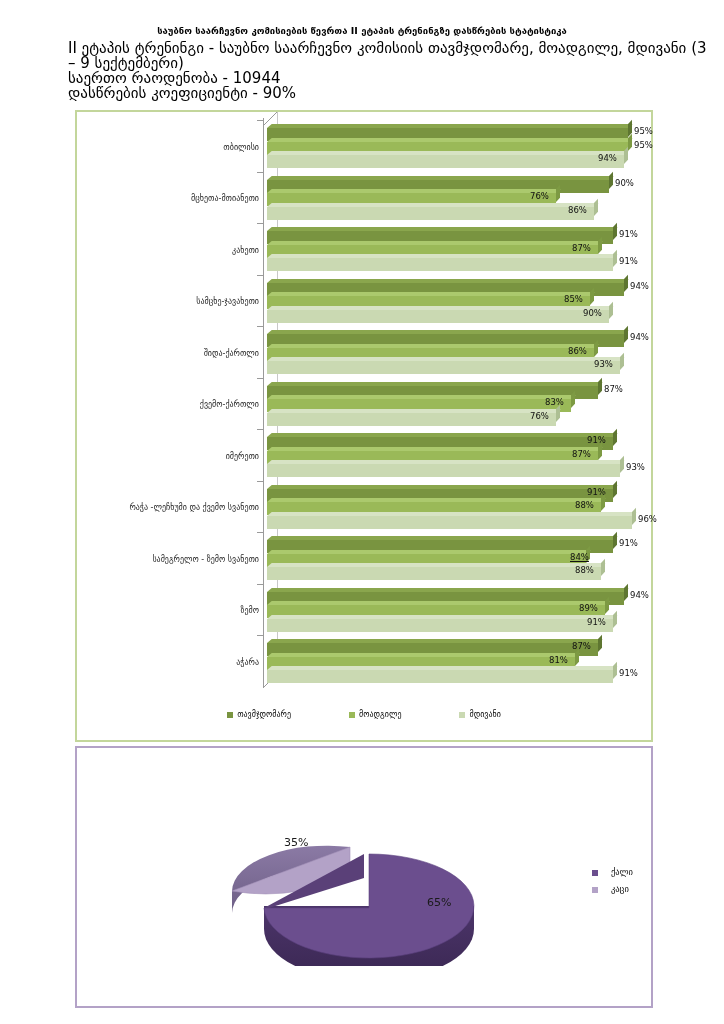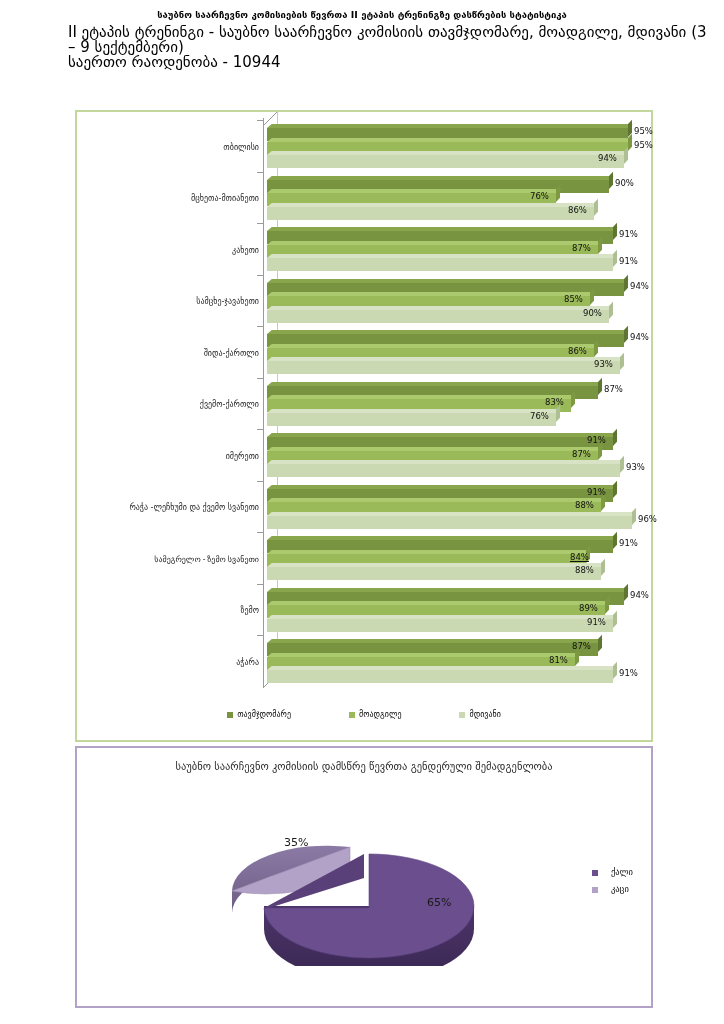--- a/index.html
+++ b/index.html
@@ -11,21 +11,21 @@
     width: 724px;
     height: 1024px;
     font-family: "DejaVu Sans", "Liberation Sans", sans-serif;
     color: #000000;
     overflow: hidden;
     position: relative;
   }
 
   
   .header {
-    padding: 6px 10px 0 10px;
+    padding: 22px 10px 0 10px;
   }
   .doc-title {
     text-align: center;
     font-size: 9.5px;
     font-weight: bold;
     line-height: 14px;
     margin: 2px 0 3px 0;
   }
   .sub-line {
     font-size: 15px;
@@ -222,20 +222,21 @@
   .pie-legend .legend-item { gap: 13px; }
   .pie-legend .swatch { width: 6px; height: 6px; }
 </style>
 </head>
 <body>
 
 <div class="header">
   <div class="doc-title">საუბნო საარჩევნო კომისიების წევრთა II ეტაპის ტრენინგზე დასწრების სტატისტიკა</div>
   <div class="sub-line">II ეტაპის ტრენინგი  - საუბნო საარჩევნო კომისიის თავმჯდომარე, მოადგილე, მდივანი  (3 – 9 სექტემბერი)</div>
   <div class="sub-line">საერთო რაოდენობა - 10944</div>
+  <div class="sub-line">დასწრების კოეფიციენტი - 90%</div>
 </div>
 
 <div class="bar-panel">
   <div class="plot-area" id="bar-plot">
     <svg class="axis-top-diag" viewBox="0 0 14 14">
       <line x1="0" y1="14" x2="14" y2="0" stroke="#9a9a9a" stroke-width="1"></line>
     </svg>
     <svg class="axis-bottom-diag" viewBox="0 0 14 14">
       <line x1="0" y1="14" x2="14" y2="0" stroke="#9a9a9a" stroke-width="1"></line>
     </svg>
@@ -459,21 +460,21 @@
         <div class="bar-row" style="top: 27px; width: 400px;">
           <div class="bar s2" style="width: 365px;">
             <div class="face"></div>
             <div class="top"></div>
             <div class="cap"></div>
           </div>
           <div class="val" style="left: 371px;">96%</div>
         </div>
       </div>
       <div class="group" style="top: 424px;">
-        <div class="cat-label" style="top: 18.5px; font-family: Liberation Serif, serif;">სამეგრელო - ზემო სვანეთი</div>
+        <div class="cat-label" style="top: 18.5px;">სამეგრელო - ზემო სვანეთი</div>
         <div class="tick" style="top: -4px;"></div>
         <div class="bar-row" style="top: 0px; width: 400px;">
           <div class="bar s0" style="width: 346px;">
             <div class="face"></div>
             <div class="top"></div>
             <div class="cap"></div>
           </div>
           <div class="val" style="left: 352px;">91%</div>
         </div>
         <div class="bar-row" style="top: 13.5px; width: 400px;">
@@ -560,21 +561,20 @@
         <span>მოადგილე</span>
       </div>
       <div class="legend-item">
         <span class="swatch" style="background: rgb(202, 217, 178);"></span>
         <span>მდივანი</span>
       </div>
     </div>
 </div>
 
 <div class="pie-panel">
-  <div class="pie-title">საუბნო საარჩევნო კომისიის დამსწრე წევრთა გენდერული შემადგენლობა</div>
   <div class="pie-wrap">
     <svg viewBox="0 0 300 170" width="300" height="170">
       <defs>
         <linearGradient id="gDarkSide" x1="0" y1="0" x2="0" y2="1">
           <stop offset="0%" stop-color="#4c356a"></stop>
           <stop offset="100%" stop-color="#3a2752"></stop>
         </linearGradient>
         <linearGradient id="gLightSide" x1="0" y1="0" x2="0" y2="1">
           <stop offset="0%" stop-color="#8b7aa5"></stop>
           <stop offset="100%" stop-color="#6d5e85"></stop>

